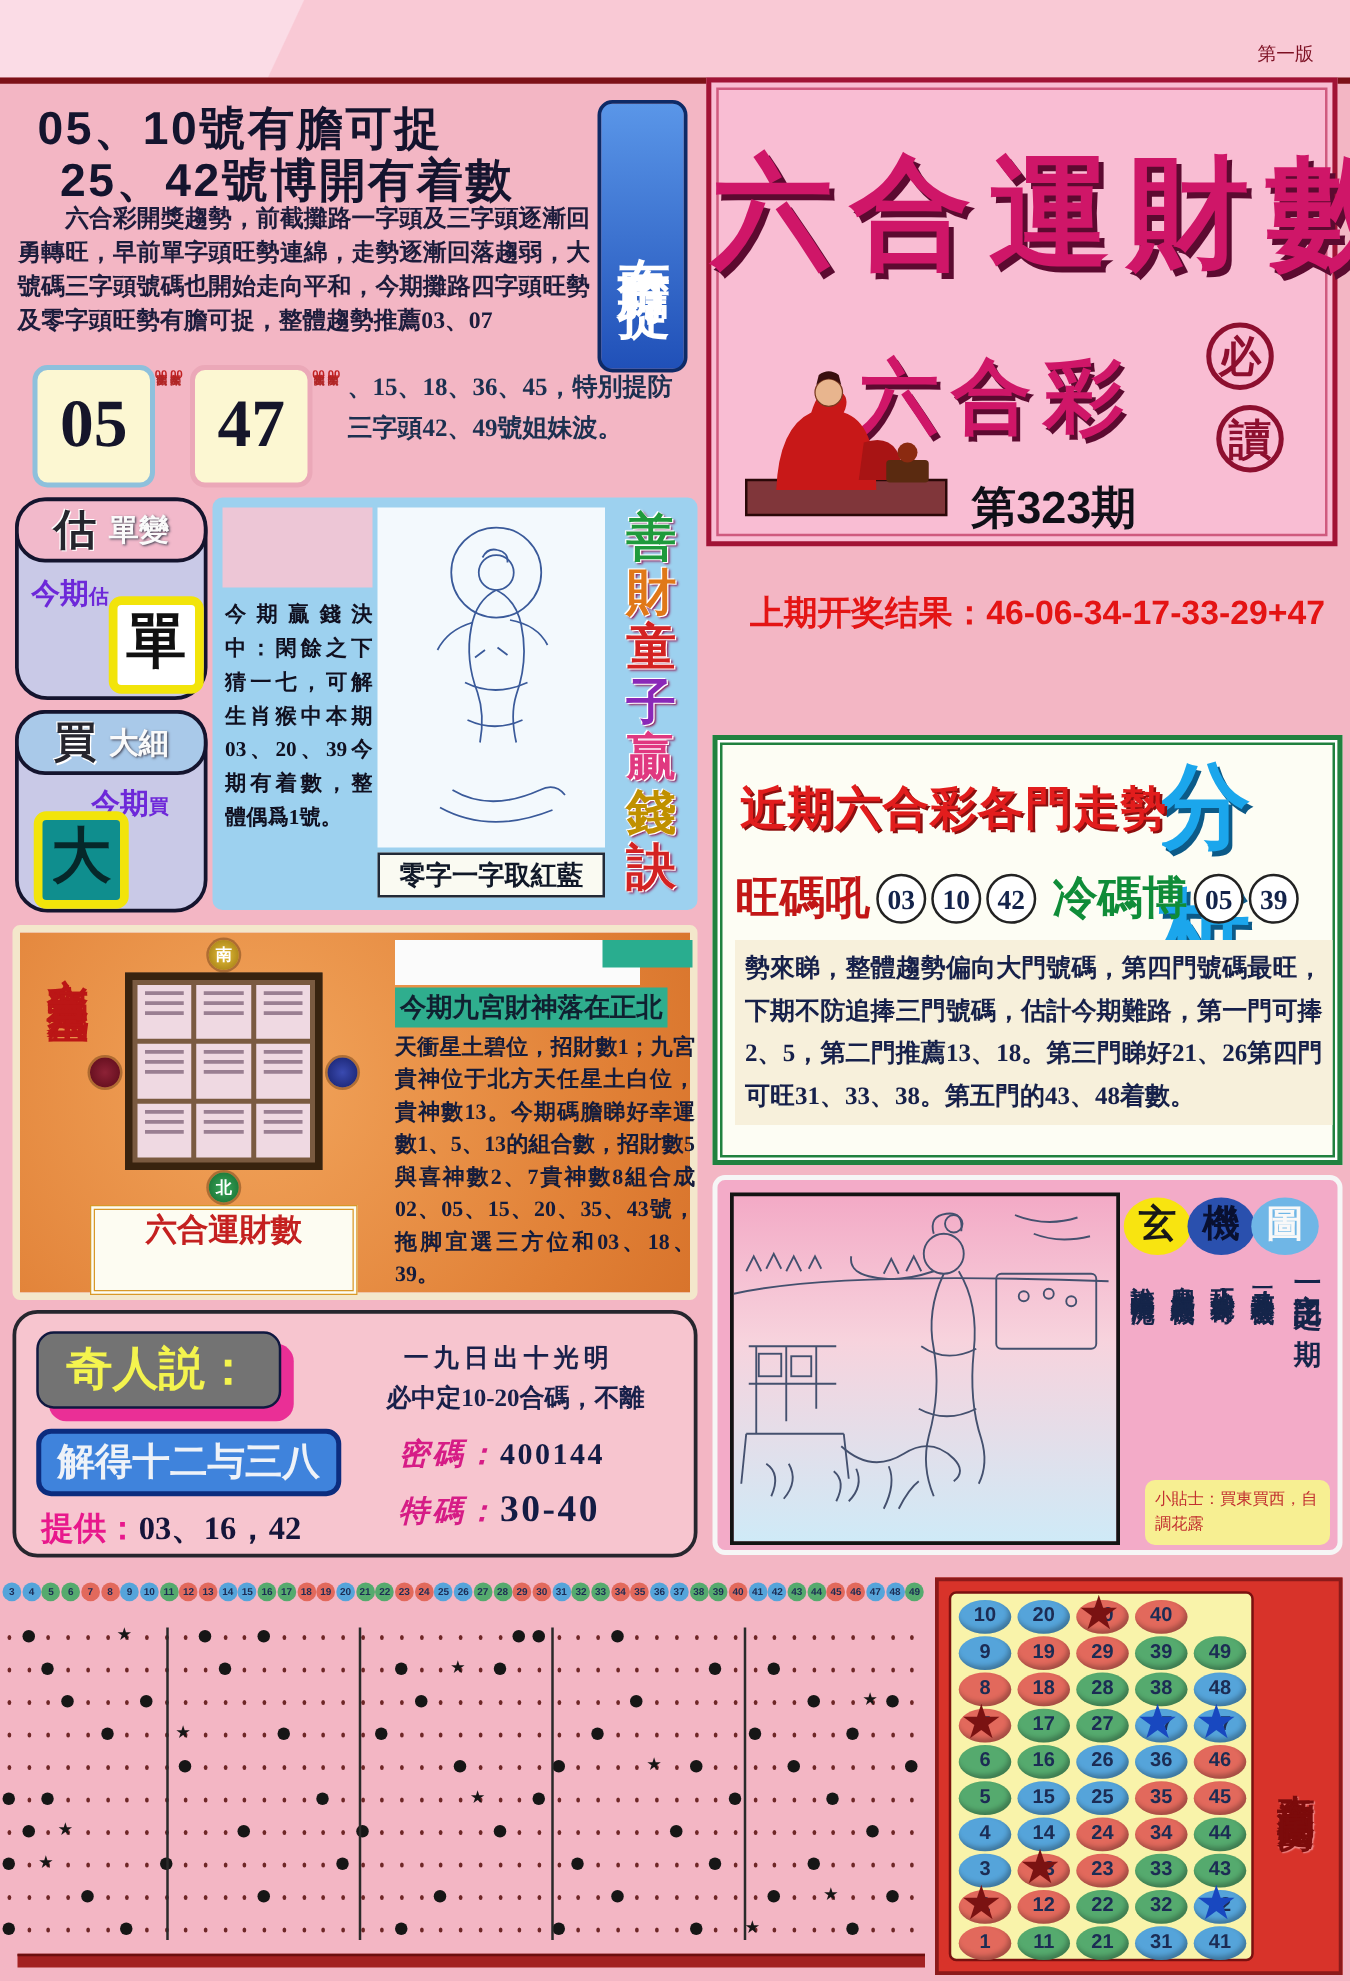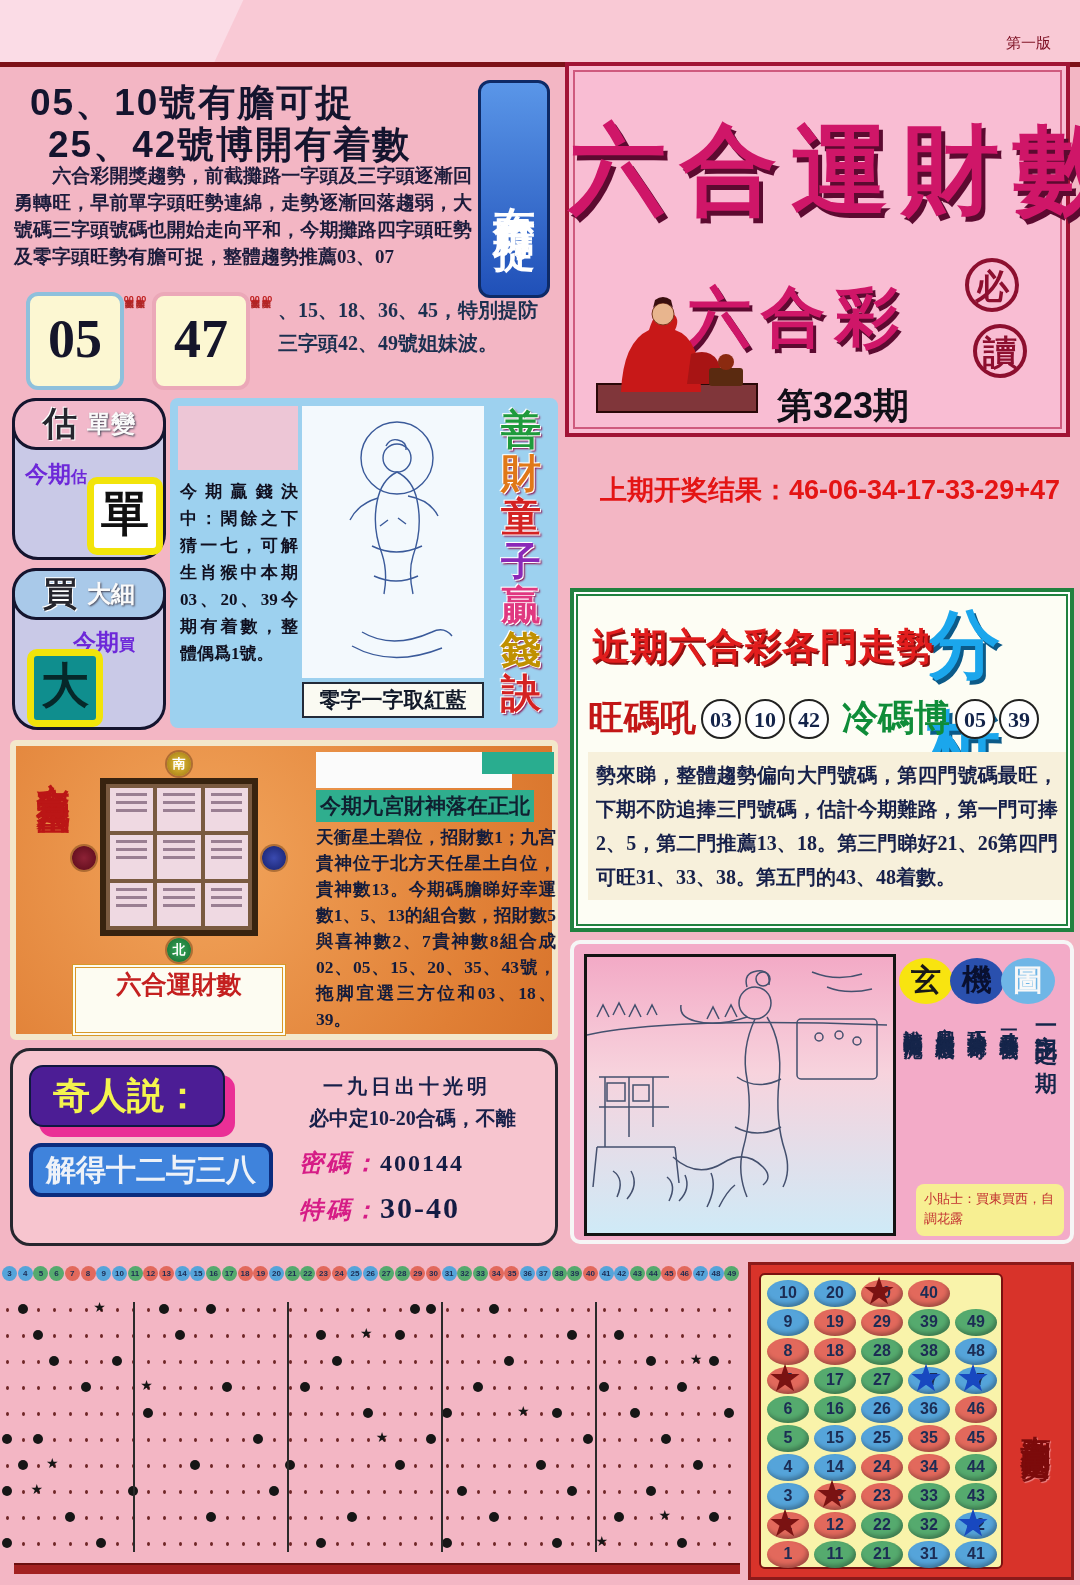--- a/index.html
+++ b/index.html
@@ -82,31 +82,31 @@
   #np-white{left:300px;top:6px;width:196px;height:36px;background:#fbfbfb;}
   #np-teal{left:466px;top:6px;width:72px;height:22px;background:#29ad8f;}
   #np-high{left:300px;top:44px;font:bold 21px "Liberation Serif",serif;color:#102030;
     background:#2fae8e;padding:2px 4px;}
   #np-body{left:300px;top:78px;width:240px;font:bold 17.5px/26px "Liberation Serif",serif;
     color:#141c3c;text-align:justify;}
   
   #qs{left:10px;top:1048px;width:548px;height:198px;background:#f7c5cf;border:3px solid #26262e;
     border-radius:20px;box-sizing:border-box;}
   #qs-shadow{left:26px;top:24px;width:196px;height:62px;background:#ea2f96;border-radius:14px;}
-  #qs-title{left:16px;top:14px;width:196px;height:62px;background:#4c1d95;border:2px solid #101840;
+  #qs-title{left:16px;top:14px;width:196px;height:62px;background:#737373;border:2px solid #101840;
     border-radius:14px;font:bold 37px/58px "Liberation Serif",serif;color:#f4f44e;text-align:center;
     box-sizing:border-box;}
   #qs-ans{left:16px;top:92px;width:244px;height:54px;background:#3f83dc;border:4px solid #0c2c7e;
     border-radius:12px;font:bold 30px/46px "Liberation Serif",serif;color:#eef2f8;text-align:center;
     box-sizing:border-box;}
   #qs-offer{left:20px;top:154px;font:bold 26px "Liberation Sans",sans-serif;}
   #qs-offer .lb{color:#e8188c;} #qs-offer .vv{color:#15153a;font-family:"Liberation Serif",serif;}
   #qs-p1{left:310px;top:22px;font:bold 20px "Liberation Serif",serif;color:#18204a;letter-spacing:4px;}
   #qs-p2{left:296px;top:54px;font:bold 20px "Liberation Serif",serif;color:#18204a;}
-  .qcode{font:bold 24px "Liberation Serif",serif;}
+  .qcode{font:bold 24px "Liberation Serif",serif;margin-left:20px;}
   .qcode .lb{color:#d61c86;font-style:italic;letter-spacing:3px;}
   .qcode .vv{color:#141c44;letter-spacing:2px;}
   #qs-code{left:286px;top:96px;} #qs-spec{left:286px;top:140px;}
   #qs-spec .vv{font-size:30px;}
   
   #mh{left:565px;top:62px;width:505px;height:375px;background:#f9bdd3;border:4px solid #a11335;
     box-shadow:inset 0 0 0 4px #f9bdd3,inset 0 0 0 6px #cf5a7e;box-sizing:border-box;}
   #mh-title{left:0;top:40px;width:100%;text-align:center;font:bold 97px "Liberation Serif",serif;
     color:#cf1668;text-shadow:4px 5px 0 #5c0a30;letter-spacing:14px;white-space:nowrap;}
   #mh-sub{left:118px;top:208px;font:bold 64px "Liberation Serif",serif;color:#cf1668;
@@ -318,20 +318,23 @@
     <div class="abs" id="np-white"></div>
     <div class="abs" id="np-teal"></div>
     <div class="abs" id="np-high">今期九宮財神落在正北</div>
     <div class="abs" id="np-body">天衝星土碧位，招財數1；九宮貴神位于北方天任星土白位，貴神數13。今期碼膽睇好幸運數1、5、13的組合數，招財數5與喜神數2、7貴神數8組合成02、05、15、20、35、43號，拖脚宜選三方位和03、18、39。</div>
   </div>
 
   <div class="abs" id="qs">
     <div class="abs" id="qs-shadow"></div>
     <div class="abs" id="qs-title">奇人説：</div>
     <div class="abs" id="qs-ans">解得十二与三八</div>
+    <div class="abs" id="qs-offer">
+      <span class="lb">提供：</span><span class="vv">03、16，42</span>
+    </div>
     <div class="abs" id="qs-p1">一九日出十光明</div>
     <div class="abs" id="qs-p2">必中定10-20合碼，不離</div>
     <div class="abs qcode" id="qs-code">
       <span class="lb">密碼：</span><span class="vv">400144</span>
     </div>
     <div class="abs qcode" id="qs-spec">
       <span class="lb">特碼：</span><span class="vv">30-40</span>
     </div>
   </div>
 

